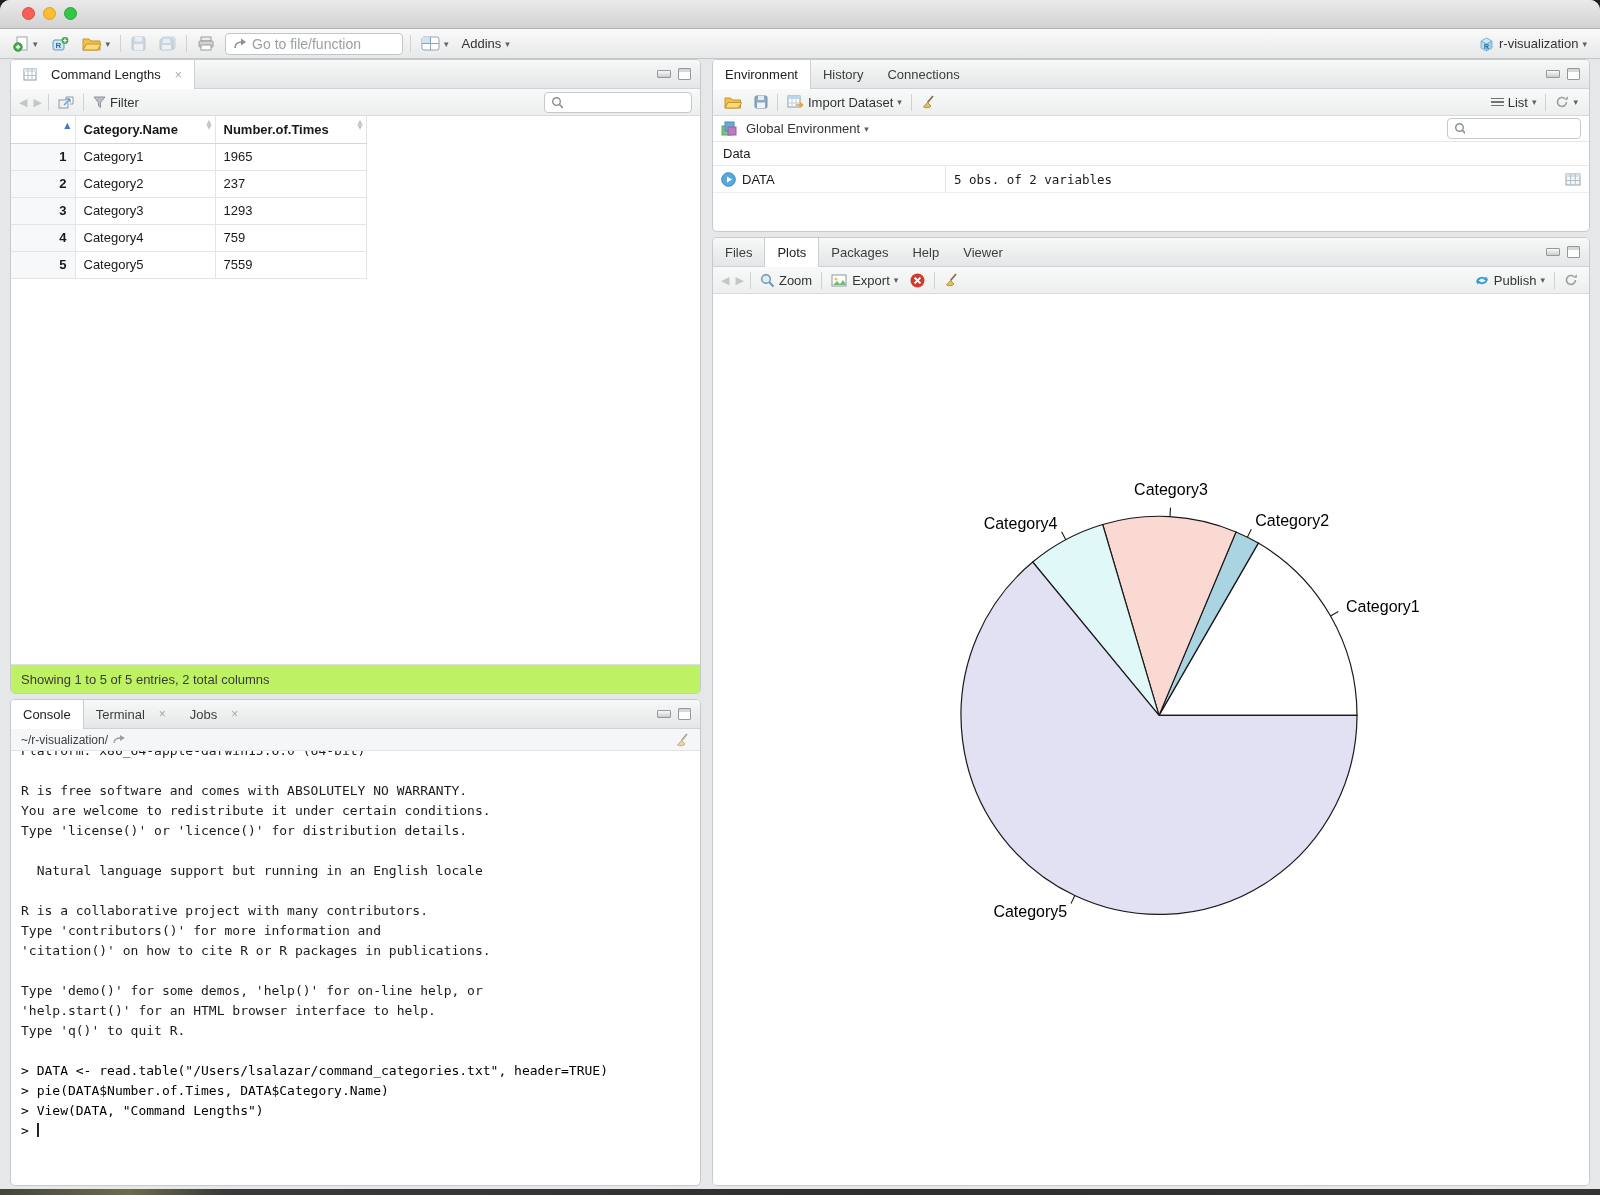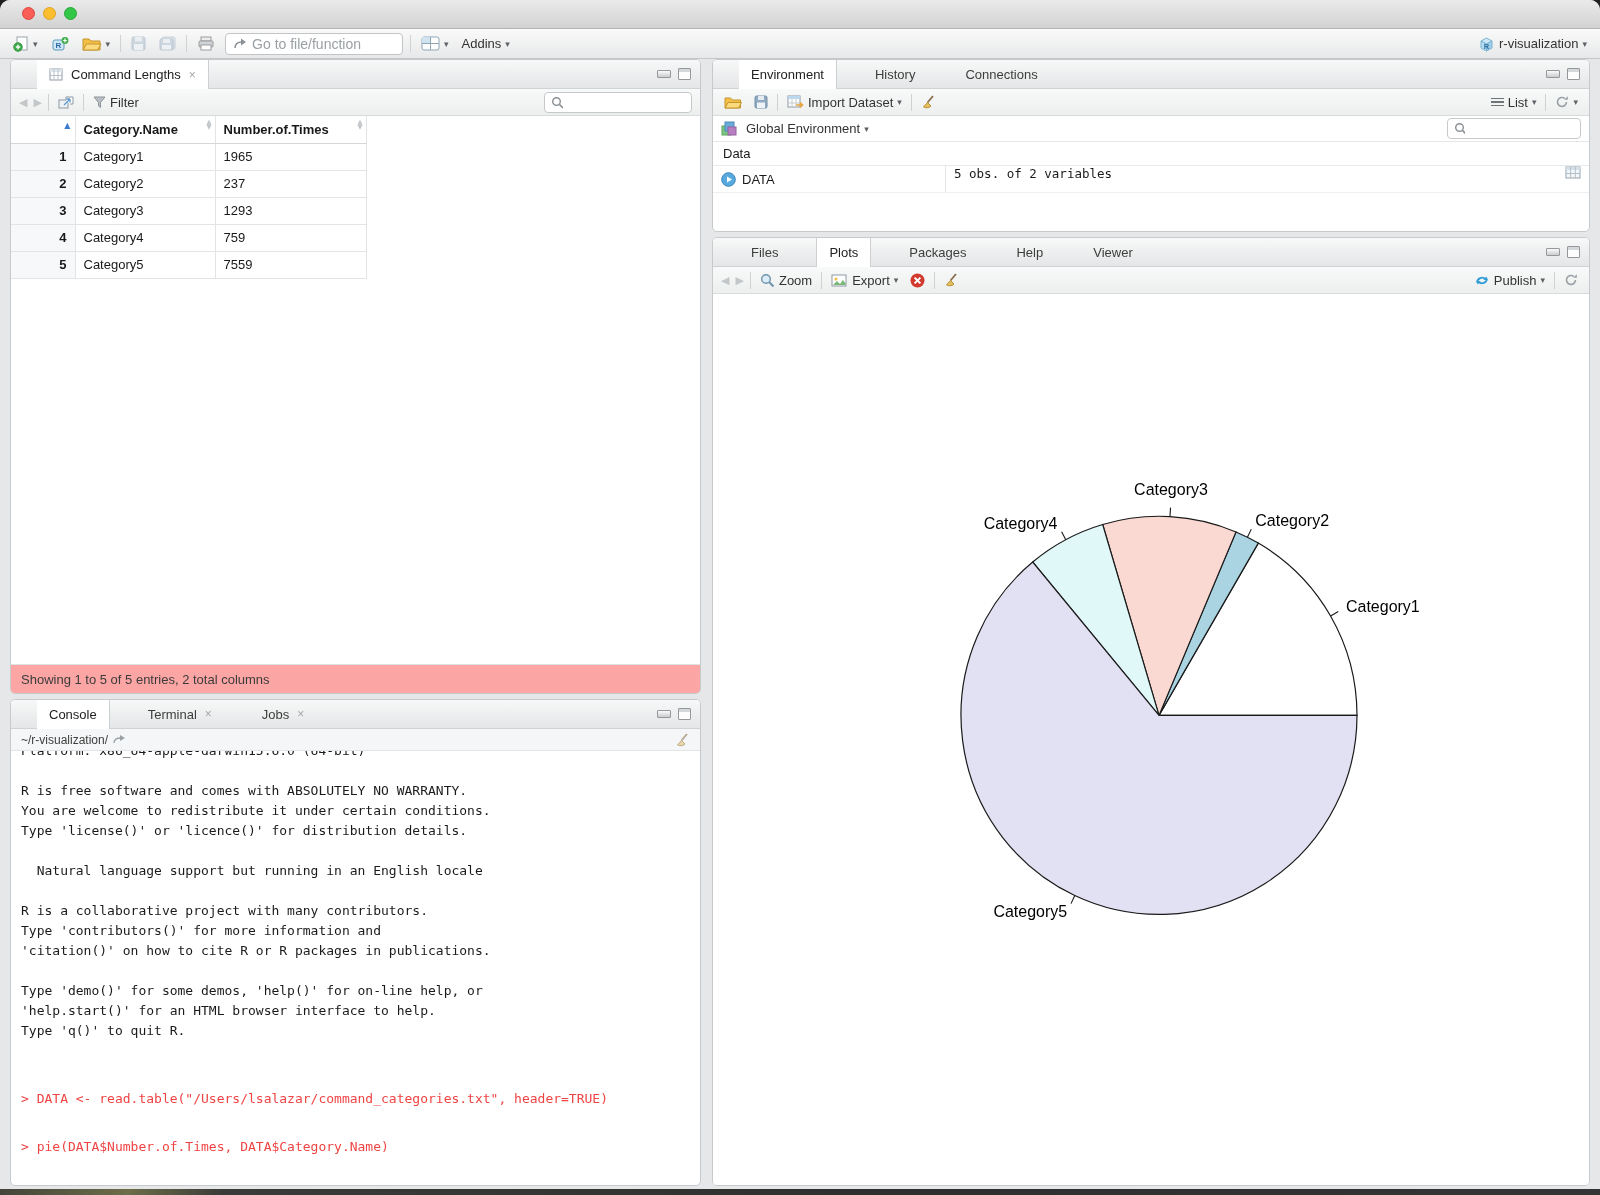--- a/index.html
+++ b/index.html
@@ -38,21 +38,21 @@
   .col-right { flex:1; display:flex; flex-direction:column; gap:5px; }
   .pane { background:#fff; border:1px solid #c7cacc; border-radius:5px; overflow:hidden;
     display:flex; flex-direction:column; }
   .viewer-pane { height:635px; }
   .console-pane { flex:1; }
   .env-pane { height:173px; }
   .plots-pane { flex:1; }
 
   .tabbar { height:29px; flex:0 0 29px; display:flex; align-items:stretch;
     background:linear-gradient(#f7f8f8,#e4e6e7); border-bottom:1px solid #d0d3d5; }
-  .tab { display:flex; align-items:center; gap:8px; padding:0 12px; font-size:13px; color:#3d3d3d;margin-left:26px; }
+  .tab { display:flex; align-items:center; gap:14px; padding:0 12px; font-size:13px; color:#3d3d3d; }
   .tab.active { background:#fff; border-left:1px solid #ccd0d2; border-right:1px solid #ccd0d2;
     margin-bottom:-1px; color:#222; }
   .tab.active:first-child { border-left:none; }
   .tab-close { font-size:12px; color:#a3a8ab; line-height:1; }
   .winbtns { margin-left:auto; display:flex; align-items:center; gap:7px; padding-right:9px; }
   .icon-min { width:14px; height:8px; border:1px solid #95979a; border-radius:1px;
     background:linear-gradient(#fbfbfb,#c9cccd); }
   .icon-max { width:13px; height:12px; border:1px solid #95979a; border-radius:1px;
     background:#fdfdfd; box-shadow:inset 0 3px 0 #d5d8da; }
 
@@ -72,43 +72,43 @@
     height:27px; padding:0 8px; text-align:left; white-space:nowrap; overflow:hidden; }
   .rs-table thead th { font-weight:bold; border-bottom:1px solid #d4d7d9; position:relative; background:#fff; }
   .col-num { width:64px; }
   .col-name { width:140px; }
   .col-val { width:151px; }
   td.num { background:#f7f8f9; text-align:right; font-weight:bold; }
   .sortmarks { position:absolute; right:3px; top:4px; display:flex; flex-direction:column;
     font-family:"DejaVu Sans",sans-serif; font-size:6.5px; line-height:5px; color:#c2c6c9; }
   .sort-active { position:absolute; right:4px; top:5px; font-family:"DejaVu Sans",sans-serif;
     font-size:8px; color:#3d7bce; }
-  .viewer-footer { height:29px; flex:0 0 29px; border-top:1px solid #dde1e3; background:#fca5a5;
+  .viewer-footer { height:29px; flex:0 0 29px; border-top:1px solid #dde1e3; background:#bef264;
     display:flex; align-items:center; padding:0 10px; font-size:13px; color:#3b3b3b;text-align:right; }
 
   
   .console-path { height:22px; flex:0 0 22px; background:#f5f6f7; border-bottom:1px solid #e2e4e6;
     display:flex; align-items:center; gap:5px; padding:0 10px; font-size:12px; color:#404040; }
   .console-output { flex:1; overflow:hidden; padding:0 0 0 10px;
     font-family:"DejaVu Sans Mono",monospace; font-size:13px; line-height:20px; color:#1b1b1b;
     white-space:pre; }
   .console-output .cline:first-child { margin-top:-10px; }
   .cline { min-height:20px; }
-  .cline.in { color:#ef4444;margin-top:28px; }
+  .cline.in { color:#000000; }
   .cursor { display:inline-block; width:2px; height:14px; background:#222; vertical-align:-2px; }
 
   
   .env-scope { height:26px; flex:0 0 26px; display:flex; align-items:center; gap:6px; padding:0 8px;
     border-bottom:1px solid #e5e7e9; font-size:13px; color:#333; }
   .env-section { height:24px; flex:0 0 24px; display:flex; align-items:center; padding:0 10px;
     border-bottom:1px solid #e7e9eb; font-size:13px; color:#1a1a1a; }
   .env-row { height:27px; flex:0 0 27px; display:flex; align-items:stretch;
     border-bottom:1px solid #edeff0; font-size:13px; color:#1a1a1a; }
   .env-name { width:232px; display:flex; align-items:center; gap:6px; padding:0 8px; }
-  .env-value { flex:1; border-left:1px solid #e4e6e8; display:flex; gap:15px;
+  .env-value { flex:1; border-left:1px solid #e4e6e8; display:flex; align-items:center; gap:15px;
     padding:0 8px; font-family:"DejaVu Sans Mono",monospace; font-size:12.5px; }
   .env-value .spacer { flex:1; }
   .mini-lines { display:flex; flex-direction:column; gap:2px; }
   .mini-lines i { display:block; width:13px; height:1.5px; background:#6f7478; }
 
   
   .plot-area { flex:1; position:relative; background:#fff; }
   .plot-area svg { position:absolute; inset:0; width:100%; height:100%; }
 
   .dock-strip { position:absolute; left:0; right:0; bottom:0; height:6px;

